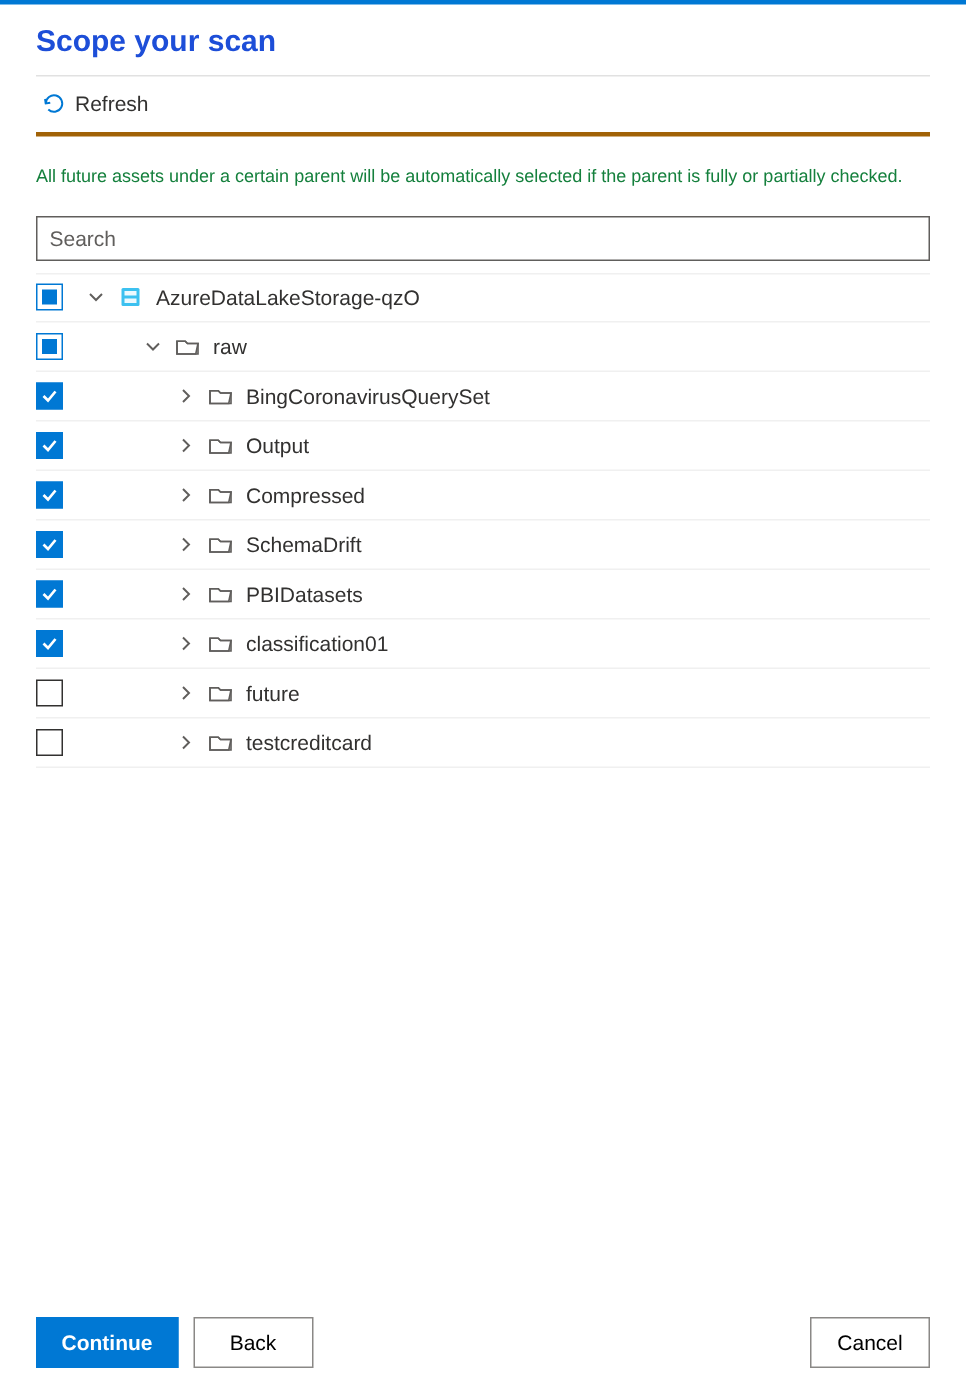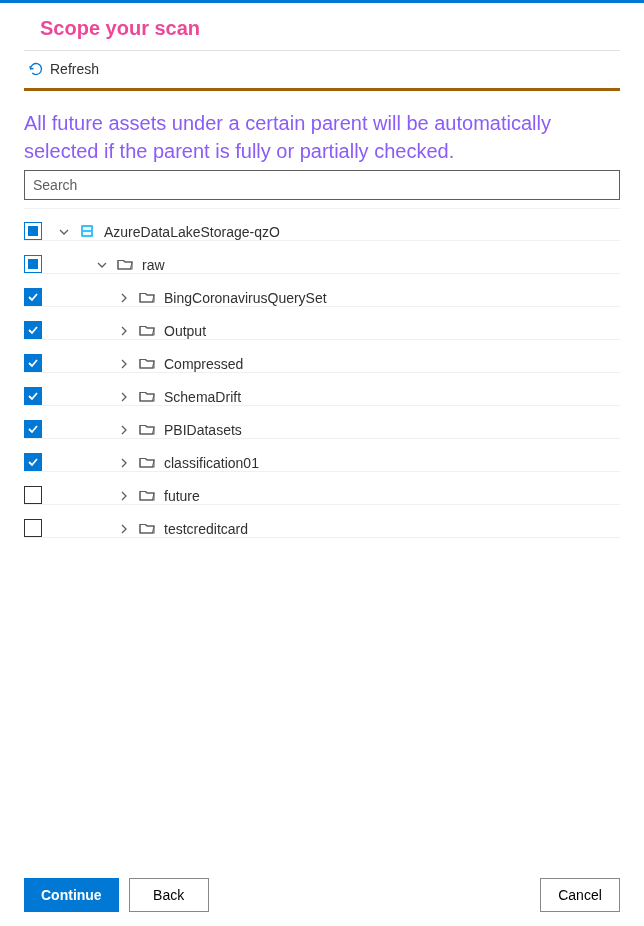--- a/index.html
+++ b/index.html
@@ -12,61 +12,60 @@
       height: 926px;
       position: relative;
       border-top: 3px solid #0078d4;
     }
     .content {
       padding: 14px 24px 0 24px;
     }
     h1 {
       font-size: 20px;
       font-weight: 600;
-      color: #ec4899;
+      color: #1d4ed8;
       margin-bottom: 10px;
-      margin-left: 16px;
     }
     .toolbar {
       border-top: 1px solid #e1e1e1;
       border-bottom: 3px solid #a16207;
       padding: 8px 0;
       margin-bottom: 18px;
     }
     .refresh-btn {
       display: inline-flex;
       align-items: center;
       gap: 6px;
       background: none;
       border: none;
       cursor: pointer;
       font-size: 14px;
       color: #323130;
       padding: 2px 4px;
     }
     .refresh-btn svg { color: #0078d4; }
     .description {
-      font-size: 20px;
+      font-size: 12px;
       line-height: 1.4;
-      margin-bottom: 5px;
-      color: #8b5cf6;
+      margin-bottom: 18px;
+      color: #15803d;
     }
     .search-input {
       width: 100%;
       padding: 6px 8px;
       border: 1px solid #605e5c;
       font-size: 14px;
       outline: none;
       margin-bottom: 8px;
     }
     .search-input::placeholder { color: #605e5c; }
     .tree { }
     .tree-row {
       display: flex;
-      align-items: flex-end;
+      align-items: center;
       height: 33px;
       border-bottom: 1px solid #f0f0f0;
       gap: 0;
     }
     .tree-row:first-child { border-top: 1px solid #f0f0f0; }
     .cb {
       width: 18px;
       height: 18px;
       flex-shrink: 0;
       border: 1px solid #323130;

